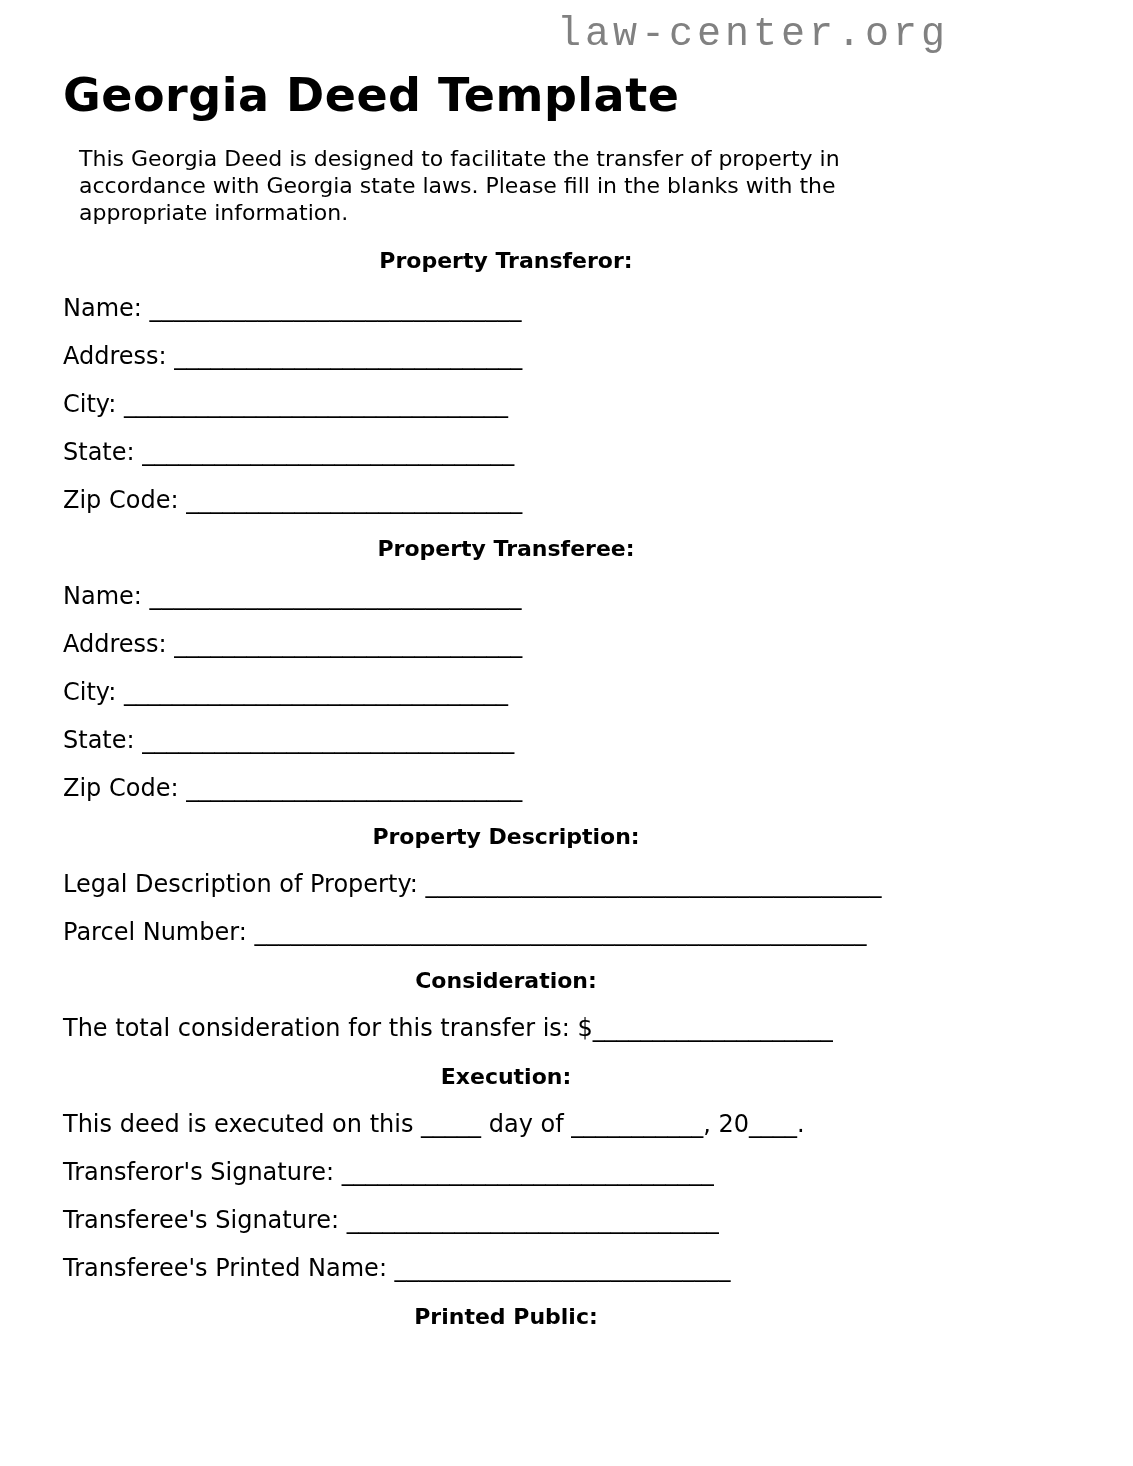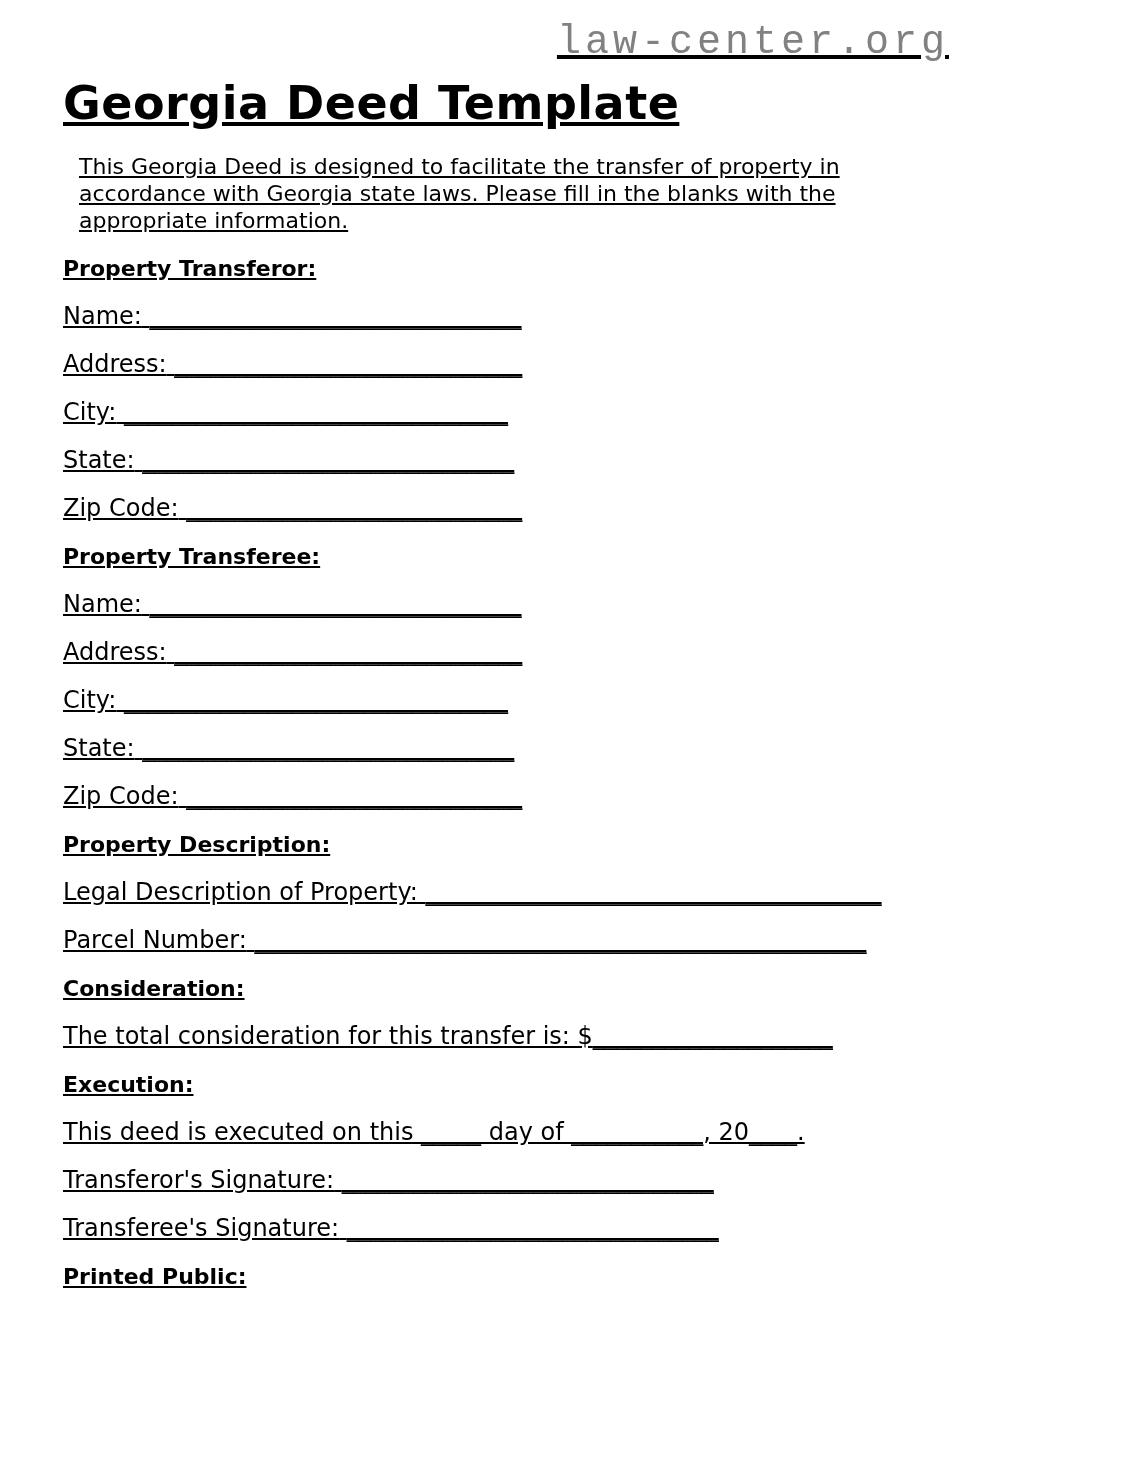--- a/index.html
+++ b/index.html
@@ -8,24 +8,23 @@
     background: #ffffff;
   }
   body {
     width: 1133px;
     height: 1466px;
     overflow: hidden;
     font-family: "DejaVu Sans", "Liberation Sans", sans-serif;
     color: #000000;
   }
   .page {
-    padding: 16px 40px 0 63px;
+    padding: 8px 40px 0 63px;
     box-sizing: border-box;
     width: 989px;
-    text-decoration: underline;
   }
   .logo {
     text-align: right;
     font-family: "Liberation Mono", "DejaVu Sans Mono", monospace;
     font-size: 40px;
     line-height: 54px;
     letter-spacing: 4px;
     color: #818181;
     margin: 0;
     white-space: nowrap;
@@ -41,20 +40,21 @@
     font-size: 22px;
     line-height: 27px;
     margin: 21px 16px;
     max-width: 1000px;
   }
   h2.section-heading {
     font-size: 22px;
     line-height: 27px;
     font-weight: bold;
     margin: 21px 0;
+    text-align: center;
   }
   p.field, p.sentence {
     font-size: 24px;
     line-height: 27px;
     margin: 21px 0;
     white-space: nowrap;
   }
   .blank, .label { display: inline; }
 </style>
 </head>
@@ -134,16 +134,20 @@
   <p class="sentence">This deed is executed on this _____ day of ___________, 20____.</p>
 
   <p class="field">
     <span class="label">Transferor's Signature:</span>
     <span class="blank">_______________________________</span>
   </p>
   <p class="field">
     <span class="label">Transferee's Signature:</span>
     <span class="blank">_______________________________</span>
   </p>
+  <p class="field">
+    <span class="label">Transferee's Printed Name:</span>
+    <span class="blank">____________________________</span>
+  </p>
 
   <h2 class="section-heading">Printed Public:</h2>
 
 </div>
 
 </body></html>

